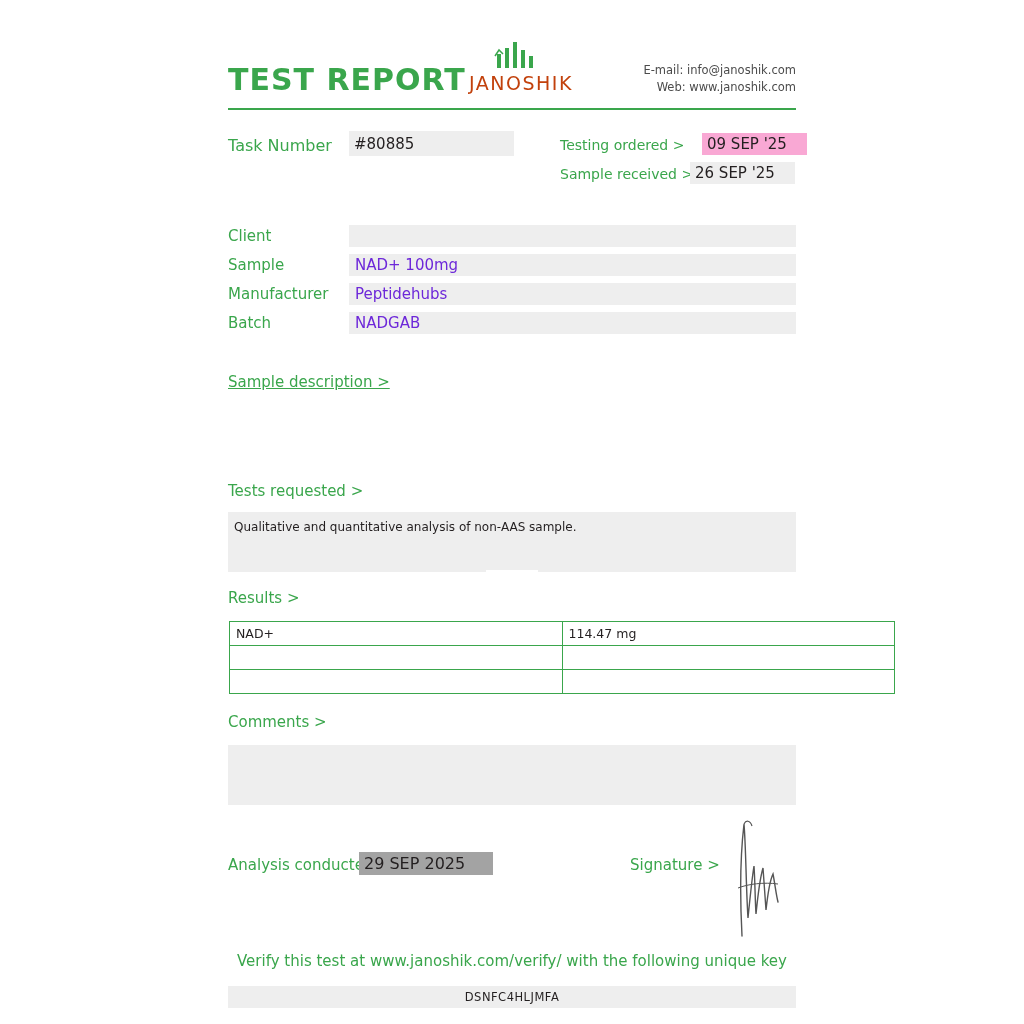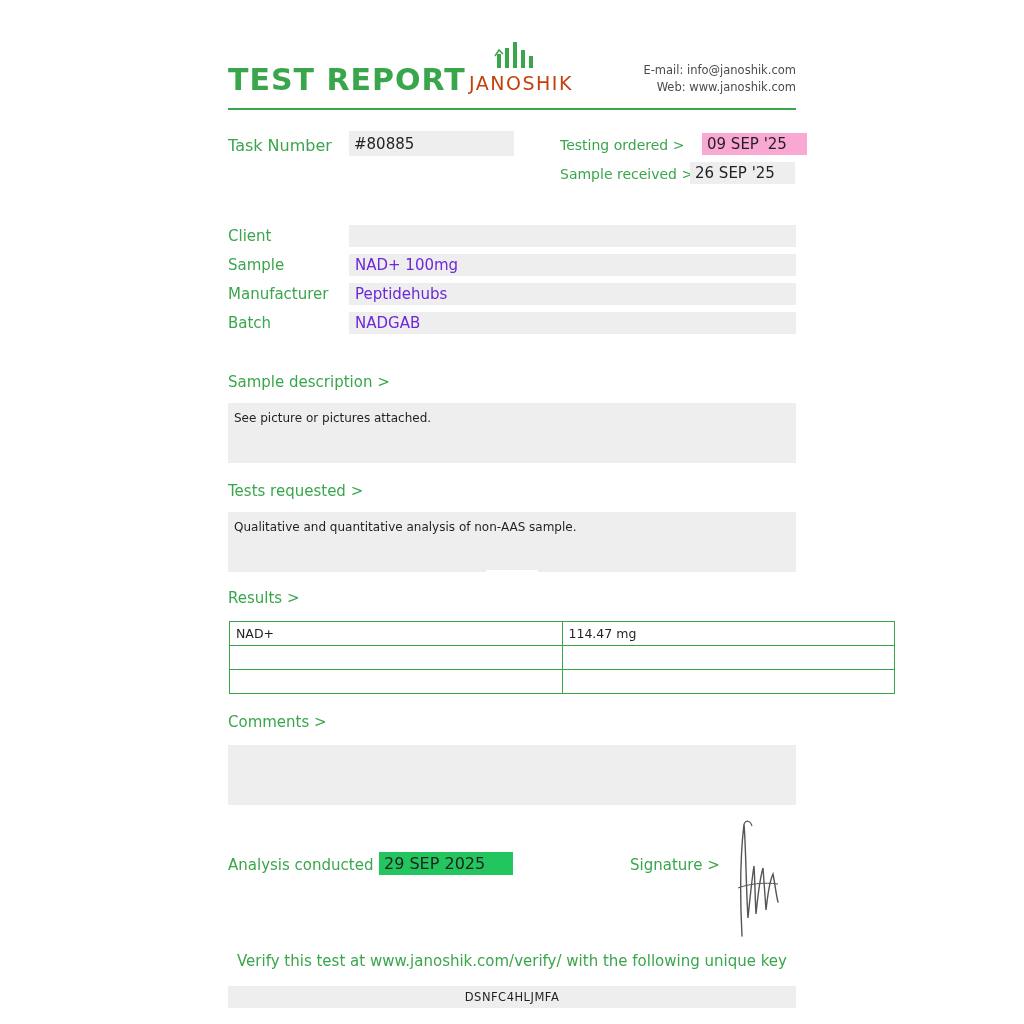--- a/index.html
+++ b/index.html
@@ -208,25 +208,25 @@
   
   .analysis-label {
     position: absolute;
     left: 228px;
     top: 856px;
     font-size: 15px;
     color: #3aa64c;
   }
   .analysis-value {
     position: absolute;
-    left: 379px;
+    left: 359px;
     top: 852px;
     width: 134px;
     height: 23px;
-    background: #22c55e;
+    background: #a3a3a3;
     font-size: 16px;
     padding: 2px 0 0 5px;
     box-sizing: border-box;
   }
   .signature-label {
     position: absolute;
     left: 630px;
     top: 856px;
     font-size: 15px;
     color: #3aa64c;
@@ -311,22 +311,21 @@
   </div>
   <div class="info-row" style="top:312px;">
     <div class="info-label">Batch</div>
     <div class="info-value">NADGAB</div>
   </div>
   <div class="info-row" style="top:283px;">
     <div class="info-label">Manufacturer</div>
     <div class="info-value">Peptidehubs</div>
   </div>
 
-  <div class="section-title" style="top:373px;">Sample description &gt;</div>
-  <div class="section-box" style="top:403px; height:60px;">See picture or pictures attached.</div>
+  <div class="section-title" style="top:373px;text-decoration:underline;">Sample description &gt;</div>
 
   <div class="section-title" style="top:482px;">Tests requested &gt;</div>
   <div class="section-box" style="top:512px; height:60px;">Qualitative and quantitative analysis of non-AAS sample.</div>
 
   <div class="section-title" style="top:589px;">Results &gt;</div>
 
   <div class="qr-frame">
     
   </div>
 

